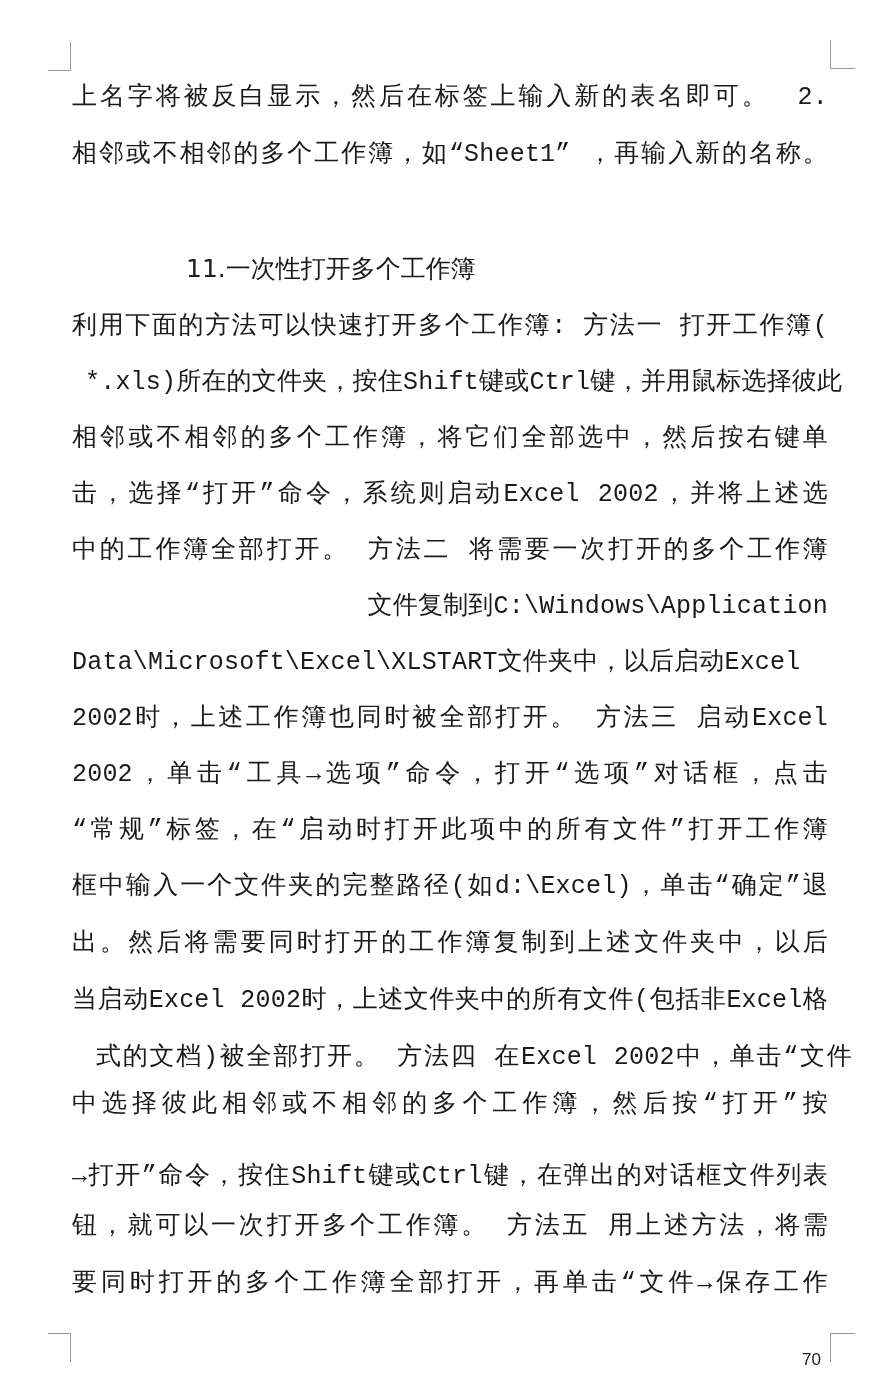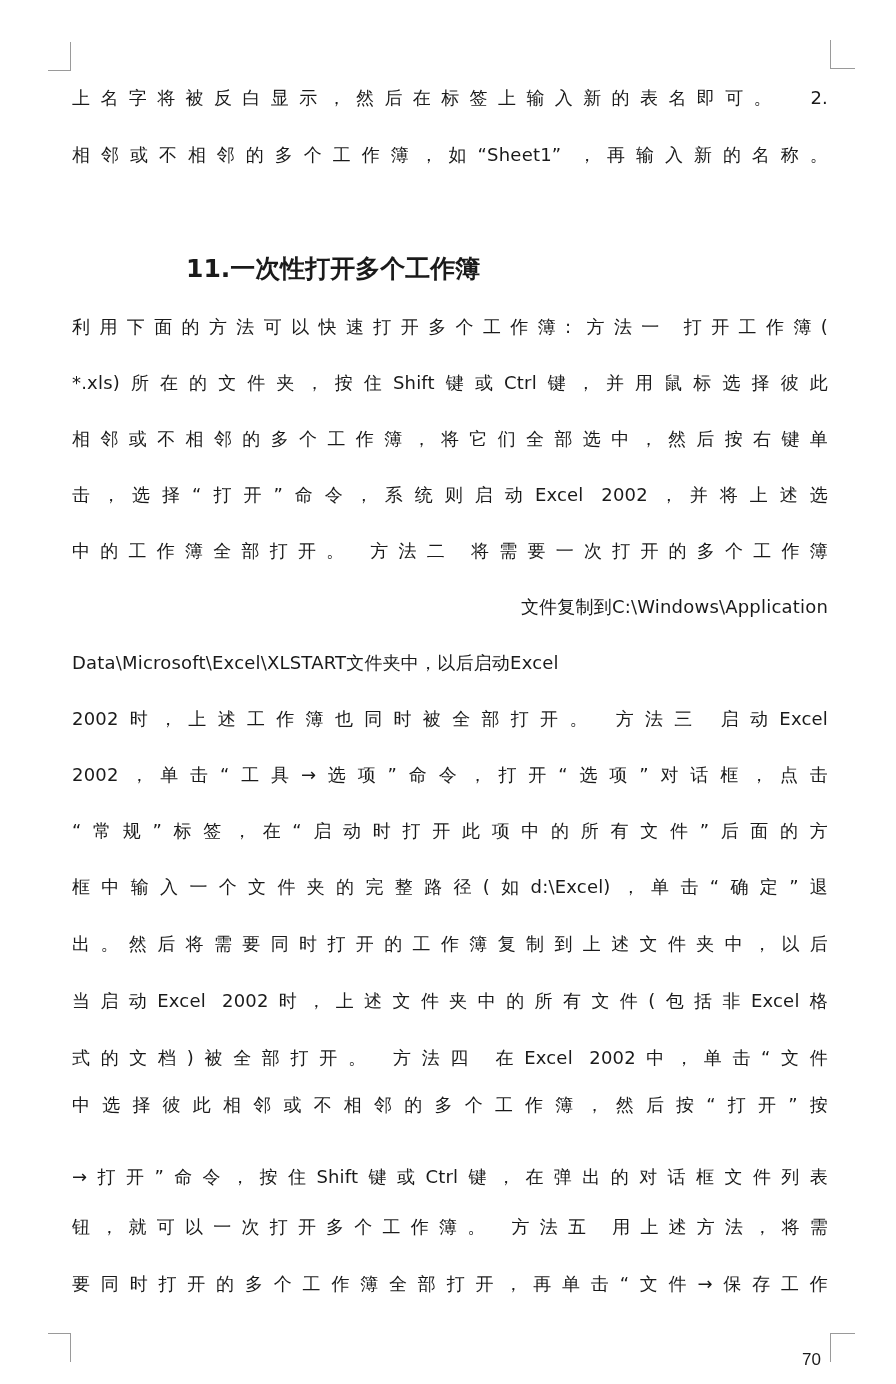--- a/index.html
+++ b/index.html
@@ -24,36 +24,37 @@
     }
     .corner.tl { left: 48px; top: 42px; border-width: 0 1px 1px 0; }
     .corner.tr { left: 830px; top: 40px; border-width: 0 0 1px 1px; width: 24px; }
     .corner.bl { left: 48px; top: 1333px; border-width: 1px 1px 0 0; }
     .corner.br { left: 830px; top: 1333px; border-width: 1px 0 0 1px; width: 24px; }
 
     .line {
       position: absolute;
       left: 72px;
       width: 756px;
-      font-size: 18px;
+      font-size: 25px;
       line-height: 34px;
       white-space: nowrap;
       letter-spacing: 0.2px;
+      font-family: Liberation Mono, monospace;
     }
     .justify {
       text-align: justify;
       text-align-last: justify;
     }
     .heading {
       position: absolute;
       left: 186px;
       top: 252px;
       font-size: 25px;
       line-height: 34px;
-      font-weight: bold;
+      font-weight: normal;
       white-space: nowrap;
     }
     .page-number {
       position: absolute;
       left: 802px;
       top: 1346px;
       font-size: 17px;
       line-height: 28px;
       font-family: "Liberation Sans", sans-serif;
     }
@@ -68,32 +69,32 @@
 
 <div>
   <div class="line justify" style="top:81px;">上名字将被反白显示，然后在标签上输入新的表名即可。　2.</div>
   <div class="line justify" style="top:138px;">相邻或不相邻的多个工作簿，如“Sheet1” ，再输入新的名称。</div>
 </div>
 
 <div class="heading">11.一次性打开多个工作簿</div>
 
 <div>
   <div class="line justify" style="top:310px;">利用下面的方法可以快速打开多个工作簿: 方法一  打开工作簿(</div>
-  <div class="line justify" style="top:366px;">*.xls)所在的文件夹，按住Shift键或Ctrl键，并用鼠标选择彼此</div>
+  <div class="line justify" style="top:366px;margin-left:13px;">*.xls)所在的文件夹，按住Shift键或Ctrl键，并用鼠标选择彼此</div>
   <div class="line justify" style="top:422px;">相邻或不相邻的多个工作簿，将它们全部选中，然后按右键单</div>
   <div class="line justify" style="top:478px;">击，选择“打开”命令，系统则启动Excel   2002，并将上述选</div>
   <div class="line justify" style="top:534px;">中的工作簿全部打开。  方法二  将需要一次打开的多个工作簿</div>
   <div class="line" style="top:590px;text-align:right;">文件复制到C:\Windows\Application</div>
   <div class="line" style="top:646px;">Data\Microsoft\Excel\XLSTART文件夹中，以后启动Excel</div>
   <div class="line justify" style="top:702px;">2002时，上述工作簿也同时被全部打开。   方法三   启动Excel</div>
   <div class="line justify" style="top:758px;">2002，单击“工具→选项”命令，打开“选项”对话框，点击</div>
-  <div class="line justify" style="top:814px;">“常规”标签，在“启动时打开此项中的所有文件”后面的方</div>
+  <div class="line justify" style="top:814px;">“常规”标签，在“启动时打开此项中的所有文件”打开工作簿</div>
   <div class="line justify" style="top:870px;">框中输入一个文件夹的完整路径(如d:\Excel)，单击“确定”退</div>
   <div class="line justify" style="top:927px;">出。然后将需要同时打开的工作簿复制到上述文件夹中，以后</div>
   <div class="line justify" style="top:984px;">当启动Excel  2002时，上述文件夹中的所有文件(包括非Excel格</div>
-  <div class="line justify" style="top:1041px;">式的文档)被全部打开。  方法四  在Excel  2002中，单击“文件</div>
+  <div class="line justify" style="top:1041px;margin-left:24px;">式的文档)被全部打开。  方法四  在Excel  2002中，单击“文件</div>
   <div class="line justify" style="top:1160px;">→打开”命令，按住Shift键或Ctrl键，在弹出的对话框文件列表</div>
   <div class="line justify" style="top:1088px;">中选择彼此相邻或不相邻的多个工作簿，然后按“打开”按</div>
   <div class="line justify" style="top:1210px;">钮，就可以一次打开多个工作簿。   方法五   用上述方法，将需</div>
   <div class="line justify" style="top:1267px;">要同时打开的多个工作簿全部打开，再单击“文件→保存工作</div>
 </div>
 
 <div class="page-number">70</div>
 
 </body></html>

